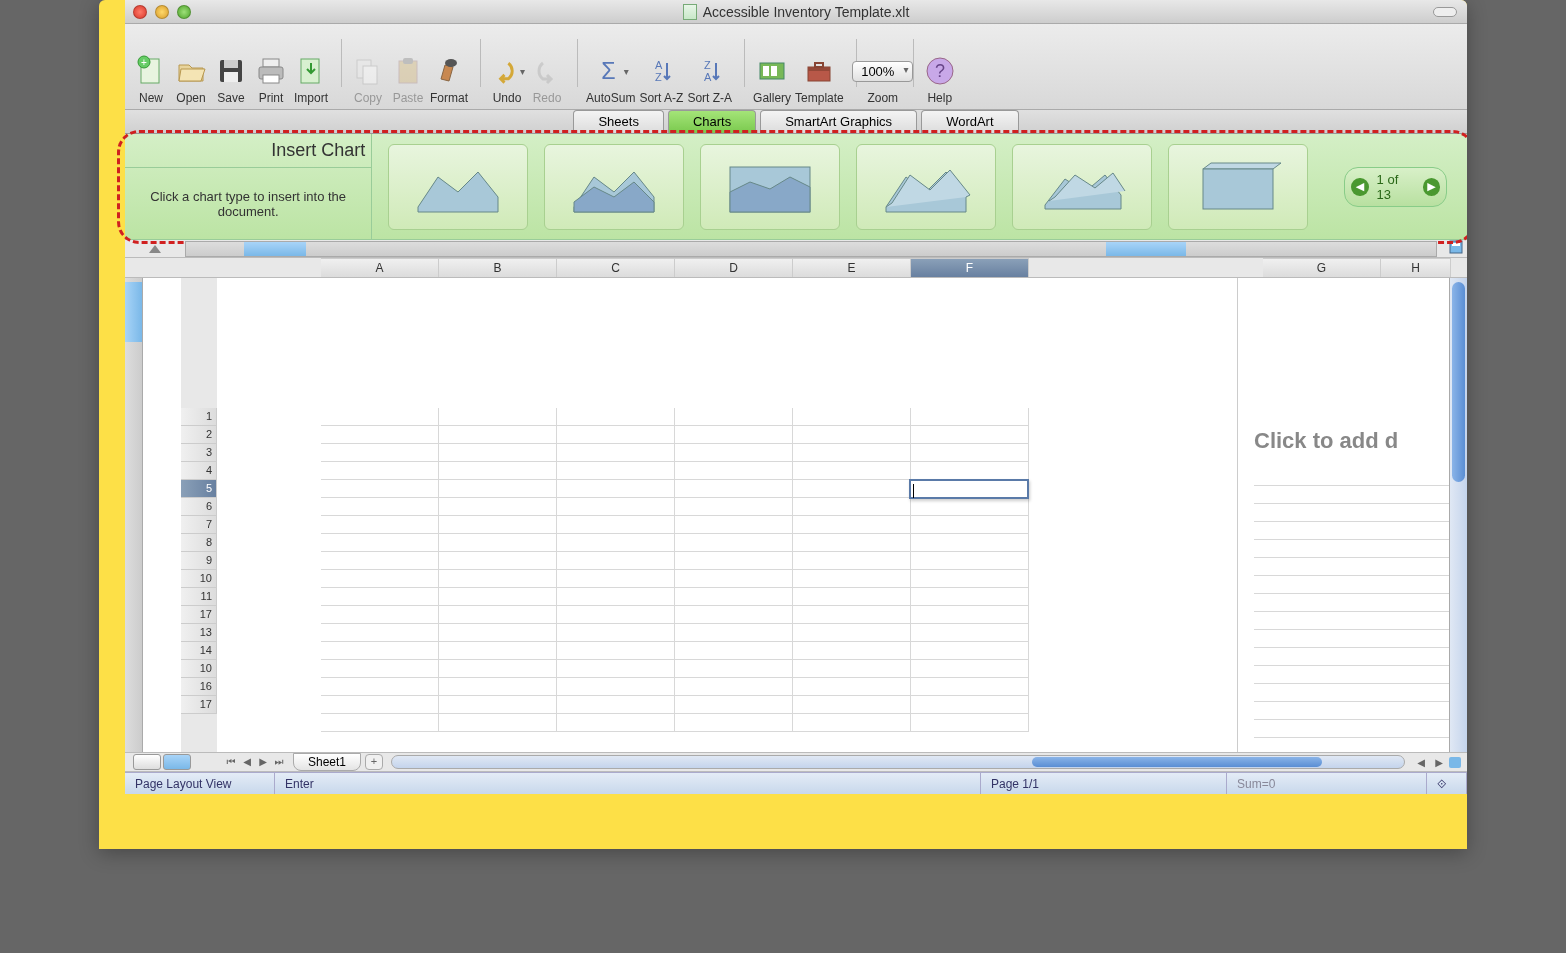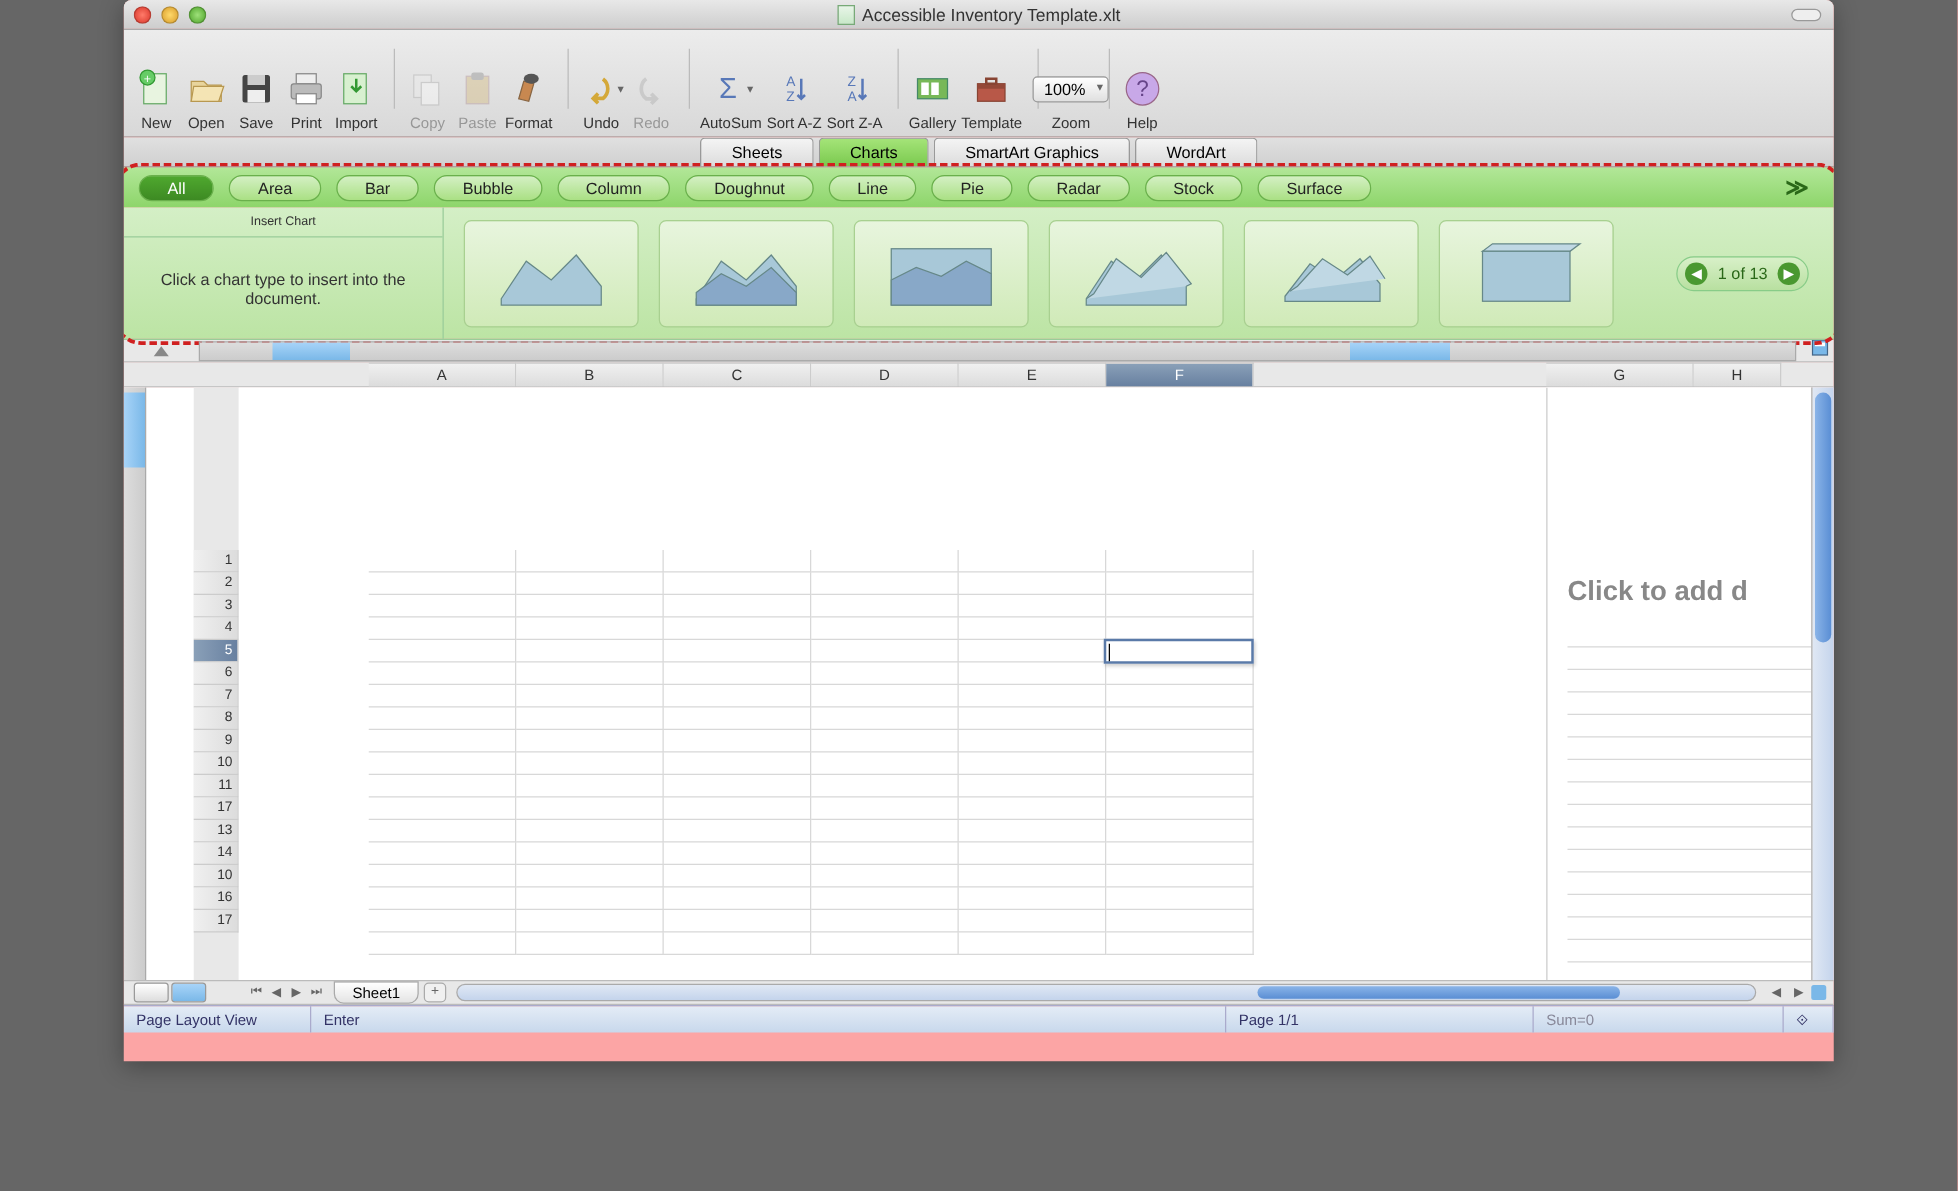--- a/index.html
+++ b/index.html
@@ -1,17 +1,17 @@
 <!DOCTYPE html>
 <html><head>
 <meta charset="utf-8">
 <style>
 * { box-sizing: border-box; margin: 0; padding: 0; font-family: "Lucida Grande", Arial, sans-serif; }
 body { background: #666; width: 1566px; height: 953px; overflow: hidden; padding: 0 20px; }
-.window { width: 1368px; height: 849px; margin: 0 auto; background: #fca5a5; border-radius: 6px 6px 0 0; box-shadow: 0 4px 20px rgba(0,0,0,0.3); overflow: hidden; position: relative; }
+.window { width: 1368px; height: 849px; margin: 0 auto; background: #fde047; border-radius: 6px 6px 0 0; box-shadow: 0 4px 20px rgba(0,0,0,0.3); overflow: hidden; position: relative; padding-left: 26px; }
 .titlebar { height: 24px; background: linear-gradient(#e8e8e8, #cdcdcd); border-bottom: 1px solid #aaa; display: flex; align-items: center; padding: 0 8px; position: relative; }
 .traffic { display: flex; gap: 8px; }
 .tbtn { width: 14px; height: 14px; border-radius: 50%; border: 1px solid rgba(0,0,0,0.2); }
 .tred { background: radial-gradient(#ff7b6a,#d9372b); }
 .tyel { background: radial-gradient(#ffd96b,#d99d2b); }
 .tgrn { background: radial-gradient(#9ee07a,#4fa42b); }
 .title { position: absolute; left: 0; right: 0; text-align: center; font-size: 14px; color: #333; display: flex; align-items: center; justify-content: center; gap: 6px; }
 .docicon { width: 14px; height: 16px; background: linear-gradient(#e8f5e8,#c8e8c8); border: 1px solid #7a7; display: inline-block; }
 .pill { position: absolute; right: 10px; width: 24px; height: 10px; border: 1px solid #999; border-radius: 6px; background: #eee; }
 .toolbar { height: 86px; background: linear-gradient(#ececec,#d8d8d8); border-bottom: 1px solid #aaa; display: flex; align-items: flex-end; padding: 2px 8px 4px; }
@@ -24,21 +24,21 @@
 .ribbon-tabs { height: 24px; background: linear-gradient(#e0e0e0,#d0d0d0); display: flex; justify-content: center; gap: 0; border-bottom: 1px solid #999; }
 .rtab { padding: 3px 24px; font-size: 13px; border: 1px solid #999; border-bottom: none; background: linear-gradient(#f4f4f4,#dcdcdc); border-radius: 4px 4px 0 0; margin: 0 2px; cursor: pointer; }
 .rtab.active { background: linear-gradient(#a4e478,#7ac94e); }
 .chart-ribbon { position: relative; }
 .chart-types { height: 32px; background: linear-gradient(#b2e798,#8dd56a); display: flex; align-items: center; padding: 0 12px; gap: 12px; }
 .ctype { background: linear-gradient(#d4f0c4,#aae084); border: 1px solid #6ab04c; border-radius: 12px; padding: 2px 22px; font-size: 13px; color: #222; cursor: pointer; }
 .ctype.active { background: linear-gradient(#4fa82f,#3d8a23); color: #fff; }
 .chart-more { margin-left: auto; color: #2a6818; font-size: 18px; font-weight: bold; cursor: pointer; padding: 0 8px; }
 .chart-gallery { height: 106px; background: linear-gradient(#d4efc6,#bce4a4); display: flex; align-items: center; border-bottom: 1px solid #9c9; }
 .insert-panel { width: 256px; height: 100%; border-right: 1px solid #9c9; display: flex; flex-direction: column; }
-.insert-title { text-align: center; font-size: 10px; padding: 6px; border-bottom: 1px solid #9c9; color: #333; }
+.insert-title { text-align: right; font-size: 18px; padding: 6px; border-bottom: 1px solid #9c9; color: #333; }
 .insert-desc { text-align: center; font-size: 13px; color: #333; padding: 10px 16px; flex: 1; display: flex; align-items: center; }
 .gallery-items { display: flex; gap: 16px; padding: 0 16px; flex: 1; }
 .gitem { width: 140px; height: 86px; background: linear-gradient(#e8f5de,#d0eab8); border: 1px solid #a8d090; border-radius: 6px; display: flex; align-items: center; justify-content: center; cursor: pointer; }
 .gitem svg { width: 90px; height: 60px; }
 .pager { margin: 0 20px; background: linear-gradient(#d8f0c8,#b8e0a0); border: 1px solid #8c8; border-radius: 14px; padding: 4px 6px; display: flex; align-items: center; gap: 8px; font-size: 13px; color: #2a6818; }
 .pbtn { width: 18px; height: 18px; border-radius: 50%; background: #4a9830; color: #fff; display: flex; align-items: center; justify-content: center; font-size: 11px; cursor: pointer; }
 .annotation { position: absolute; border: 3px dashed #d02020; border-radius: 22px; pointer-events: none; top: -4px; left: -8px; right: -8px; bottom: -4px; }
 .ruler-row { height: 18px; background: #e8e8e8; display: flex; align-items: center; border-bottom: 1px solid #bbb; }
 .ruler-toggle { width: 60px; display: flex; justify-content: center; }
 .ruler { flex: 1; height: 16px; background: linear-gradient(#ddd,#ccc); border: 1px solid #aaa; position: relative; font-size: 9px; color: #555; overflow: hidden; margin-right: 12px; }
@@ -261,34 +261,20 @@
   </div>
 
   <div class="ribbon-tabs">
     <div class="rtab">Sheets</div>
     <div class="rtab active">Charts</div>
     <div class="rtab">SmartArt Graphics</div>
     <div class="rtab">WordArt</div>
   </div>
 
   <div class="chart-ribbon">
-    <div class="chart-types">
-      <div class="ctype active">All</div>
-      <div class="ctype">Area</div>
-      <div class="ctype">Bar</div>
-      <div class="ctype">Bubble</div>
-      <div class="ctype">Column</div>
-      <div class="ctype">Doughnut</div>
-      <div class="ctype">Line</div>
-      <div class="ctype">Pie</div>
-      <div class="ctype">Radar</div>
-      <div class="ctype">Stock</div>
-      <div class="ctype">Surface</div>
-      <div class="chart-more">≫</div>
-    </div>
     <div class="chart-gallery">
       <div class="insert-panel">
         <div class="insert-title">Insert Chart</div>
         <div class="insert-desc">Click a chart type to insert into the document.</div>
       </div>
       <div class="gallery-items">
         <div class="gitem">
             <svg viewBox="0 0 90 60">
               <path d="M5 50L25 20L45 35L65 15L85 40V55H5z" fill="#a8c8d8" stroke="#688"></path>
             </svg>

